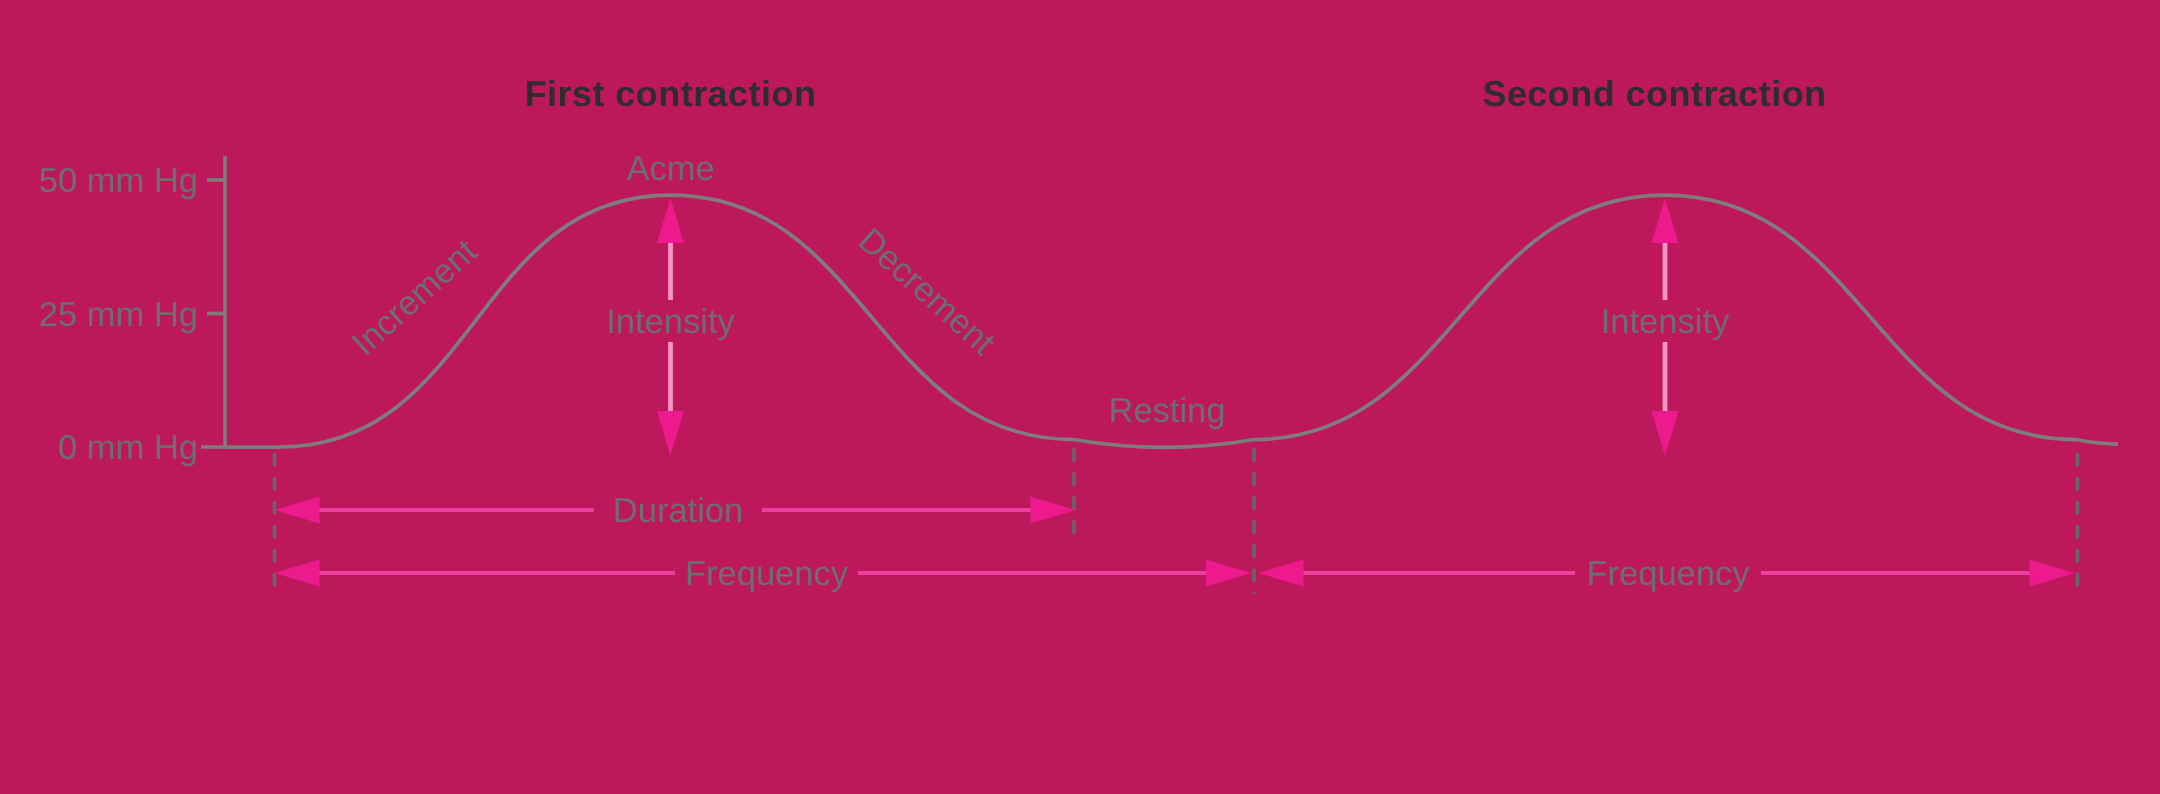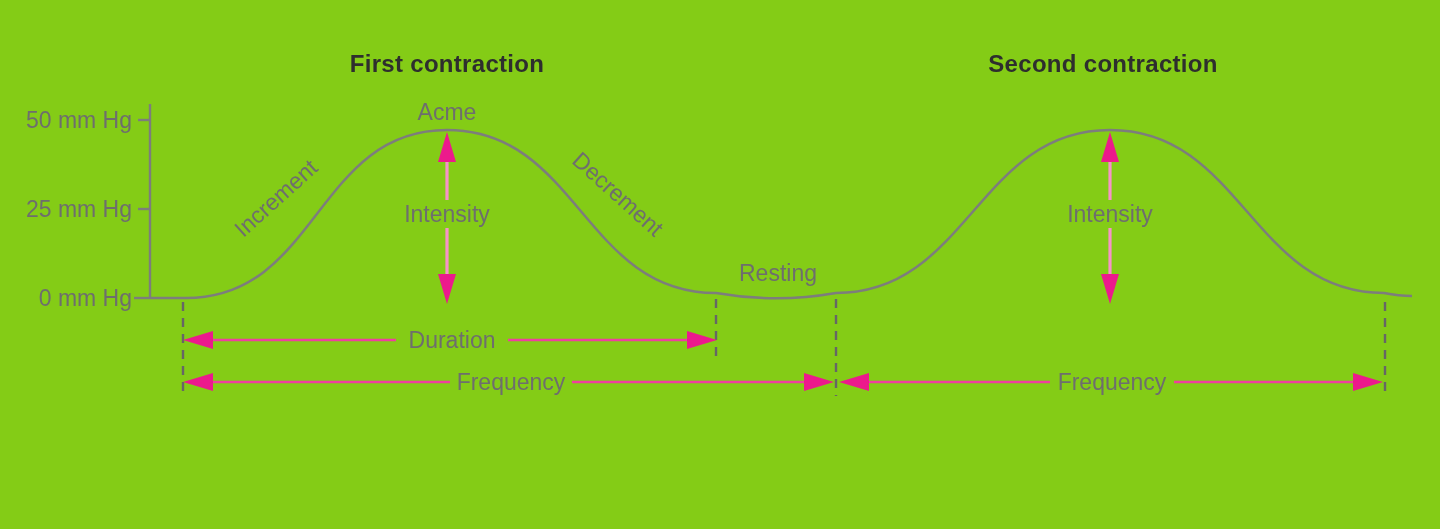--- a/index.html
+++ b/index.html
@@ -1,20 +1,20 @@
 <!DOCTYPE html>
 <html><head>
 <meta charset="utf-8">
 <style>
   html, body { margin: 0; padding: 0; background: #ffffff; }
   .figure-wrap {
     position: relative;
     width: 1440px;
     height: 529px;
-    background: #84cc16;
+    background: #be185d;
     font-family: "Liberation Sans", sans-serif;
   }
   svg { display: block; }
   text { font-family: "Liberation Sans", sans-serif; }
   .labels text { font-size: 23px; }
   .titles text { font-size: 24px; font-weight: bold; letter-spacing: 0.3px; }
 </style>
 </head>
 <body>
 

